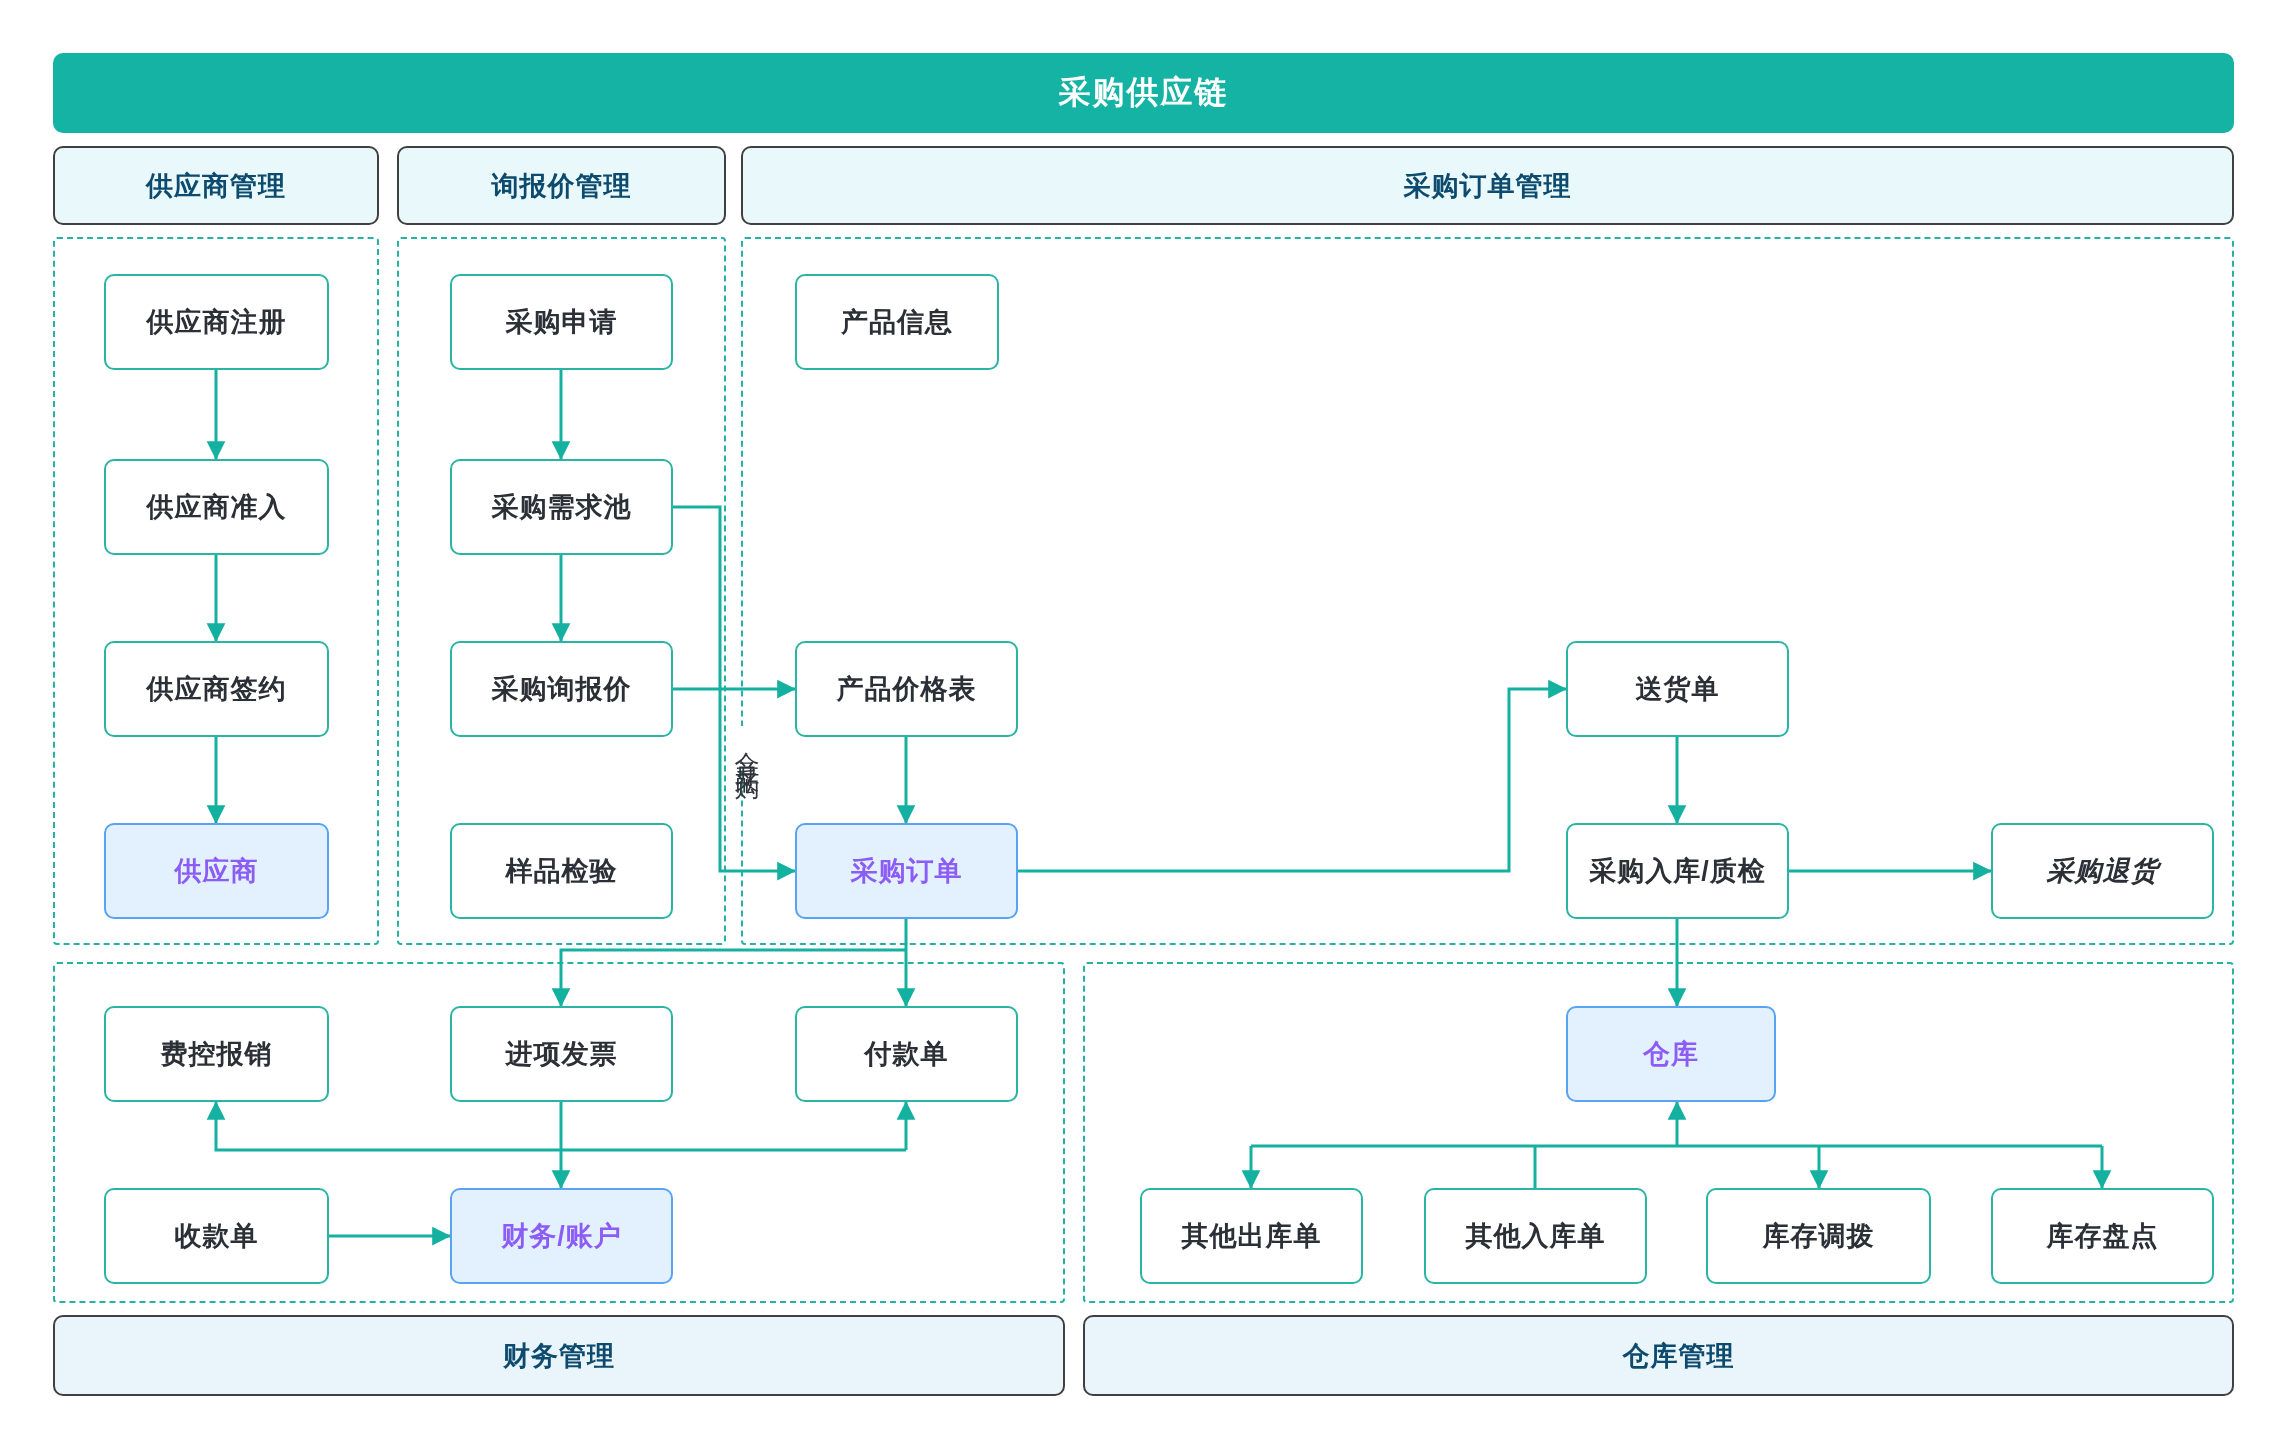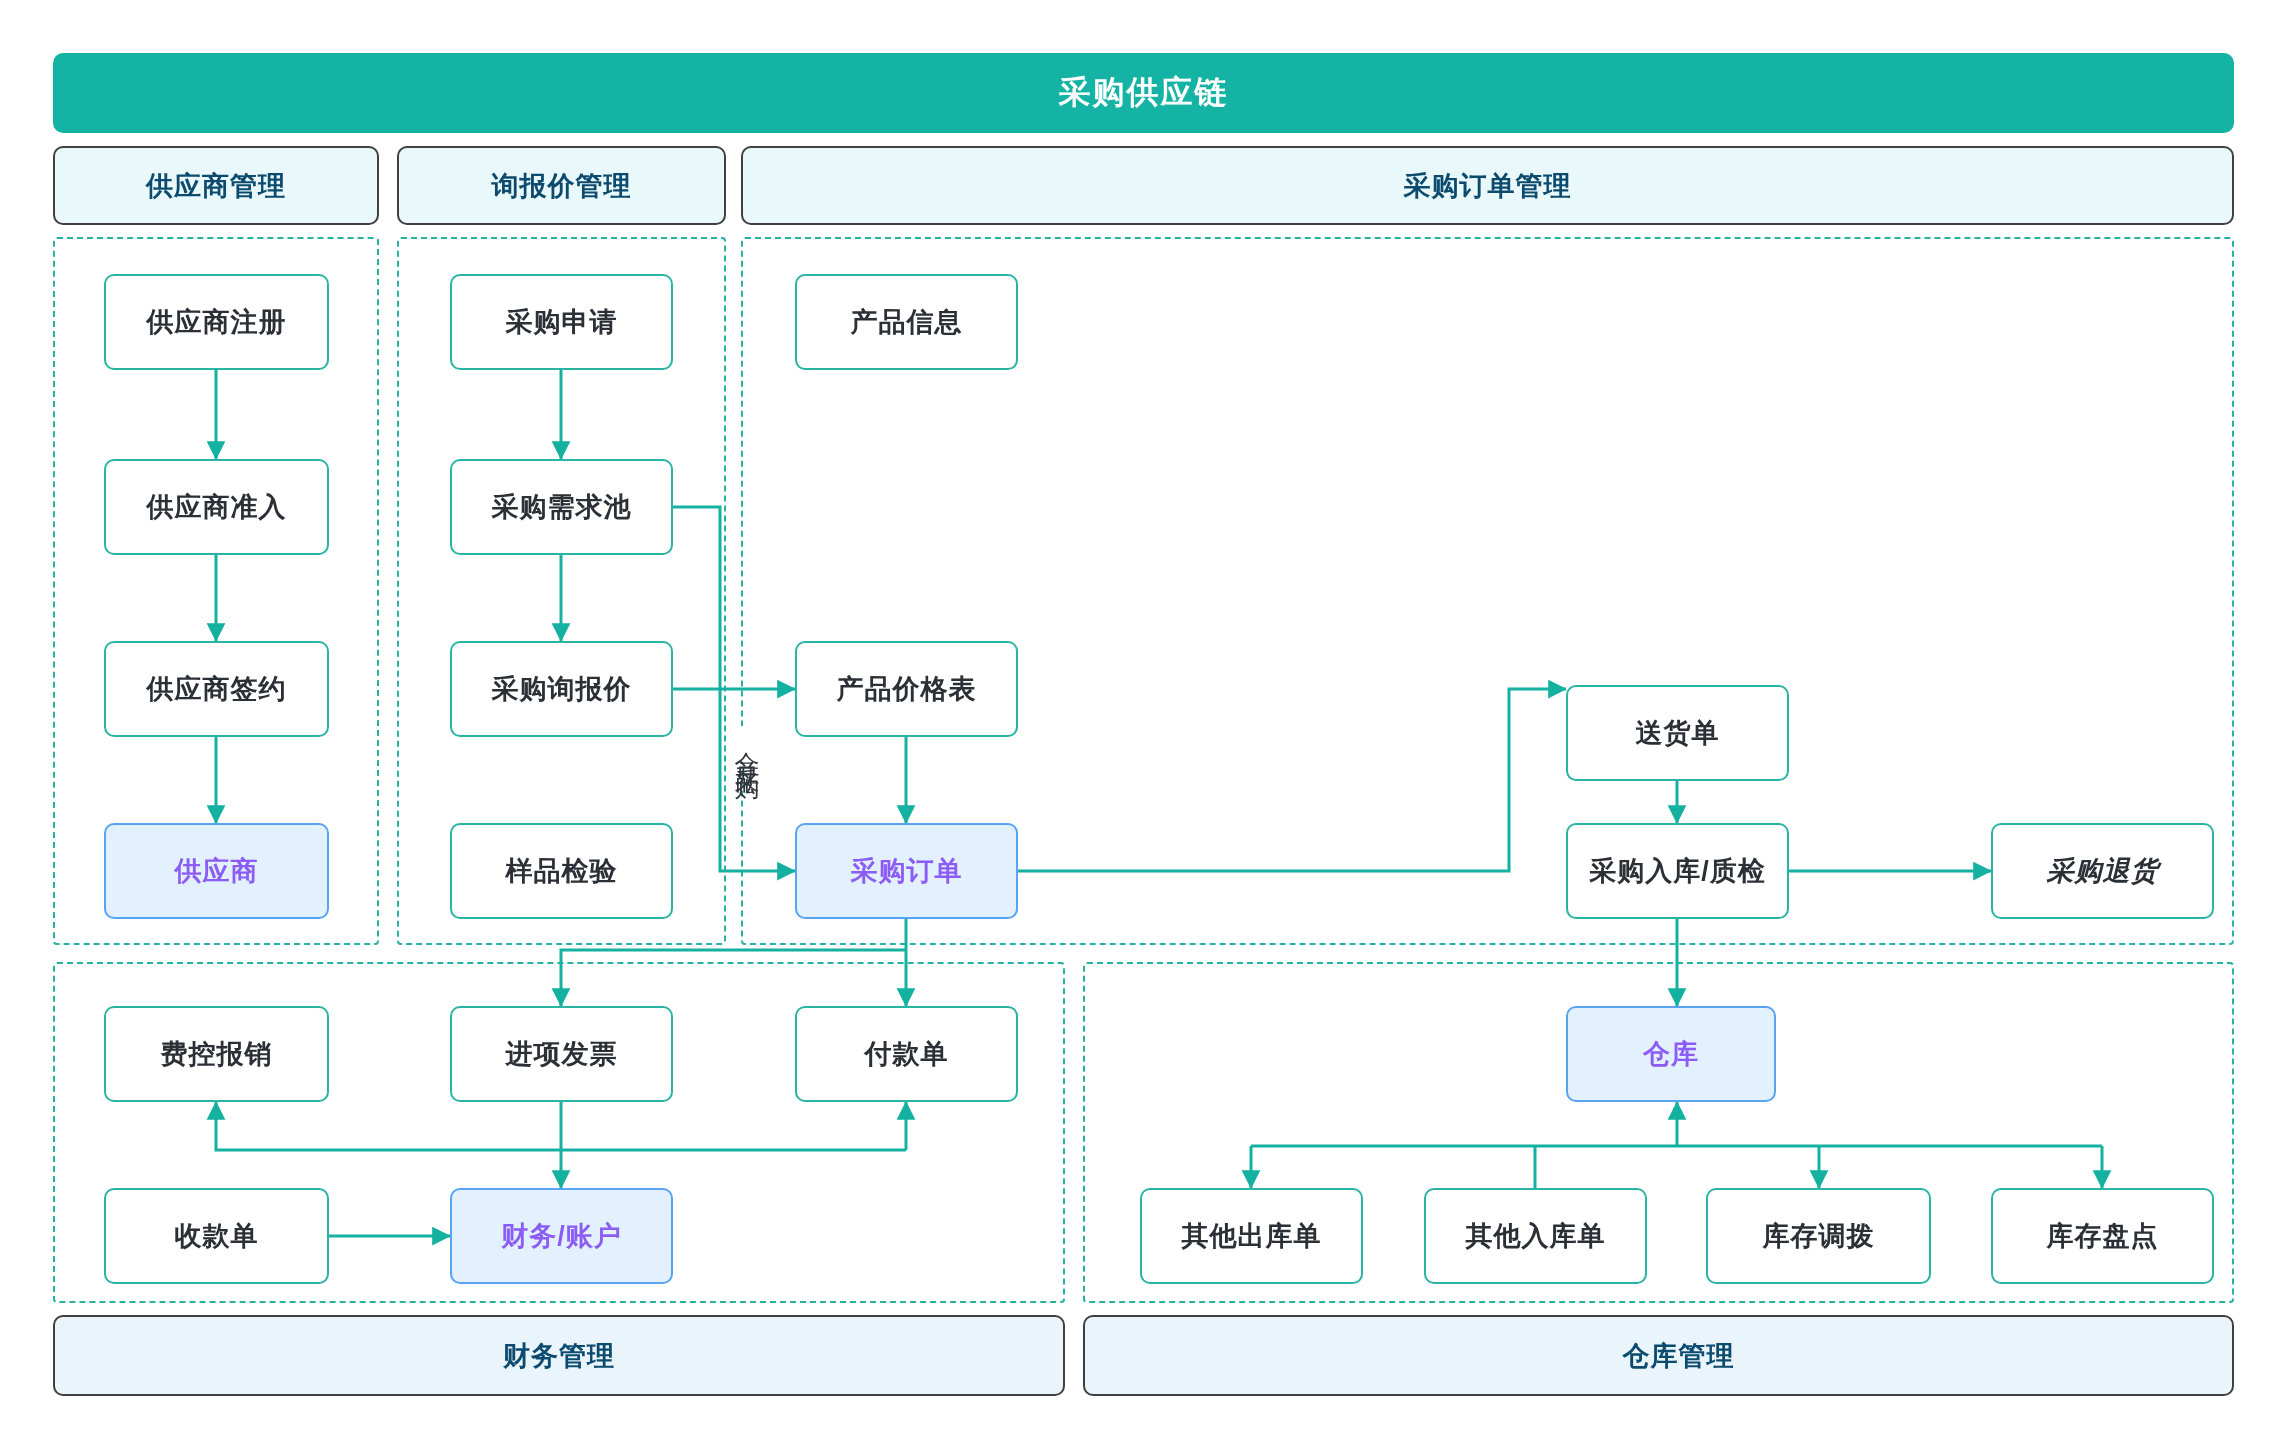--- a/index.html
+++ b/index.html
@@ -81,24 +81,24 @@
 
   <div id="nodes-layer">
       <div class="node" style="left: 104px; top: 274px; width: 225px; height: 96px;">供应商注册</div>
       <div class="node" style="left: 104px; top: 459px; width: 225px; height: 96px;">供应商准入</div>
       <div class="node" style="left: 104px; top: 641px; width: 225px; height: 96px;">供应商签约</div>
       <div class="node blue" style="left: 104px; top: 823px; width: 225px; height: 96px;">供应商</div>
       <div class="node" style="left: 450px; top: 274px; width: 223px; height: 96px;">采购申请</div>
       <div class="node" style="left: 450px; top: 459px; width: 223px; height: 96px;">采购需求池</div>
       <div class="node" style="left: 450px; top: 641px; width: 223px; height: 96px;">采购询报价</div>
       <div class="node" style="left: 450px; top: 823px; width: 223px; height: 96px;">样品检验</div>
-      <div class="node" style="left: 795px; top: 274px; width: 223px; height: 96px;">产品信息</div>
+      <div class="node" style="left: 795px; top: 274px; width: 204px; height: 96px;">产品信息</div>
       <div class="node" style="left: 795px; top: 641px; width: 223px; height: 96px;">产品价格表</div>
       <div class="node blue" style="left: 795px; top: 823px; width: 223px; height: 96px;">采购订单</div>
-      <div class="node" style="left: 1566px; top: 641px; width: 223px; height: 96px; margin-top: 44px;">送货单</div>
+      <div class="node" style="left: 1566px; top: 641px; width: 223px; height: 96px;">送货单</div>
       <div class="node" style="left: 1566px; top: 823px; width: 223px; height: 96px;">采购入库/质检</div>
       <div class="node" style="left: 1991px; top: 823px; width: 223px; height: 96px; font-style: italic;">采购退货</div>
       <div class="node" style="left: 104px; top: 1006px; width: 225px; height: 96px;">费控报销</div>
       <div class="node" style="left: 450px; top: 1006px; width: 223px; height: 96px;">进项发票</div>
       <div class="node" style="left: 795px; top: 1006px; width: 223px; height: 96px;">付款单</div>
       <div class="node" style="left: 104px; top: 1188px; width: 225px; height: 96px;">收款单</div>
       <div class="node blue" style="left: 450px; top: 1188px; width: 223px; height: 96px;">财务/账户</div>
       <div class="node blue" style="left: 1566px; top: 1006px; width: 210px; height: 96px;">仓库</div>
       <div class="node" style="left: 1140px; top: 1188px; width: 223px; height: 96px;">其他出库单</div>
       <div class="node" style="left: 1424px; top: 1188px; width: 223px; height: 96px;">其他入库单</div>

